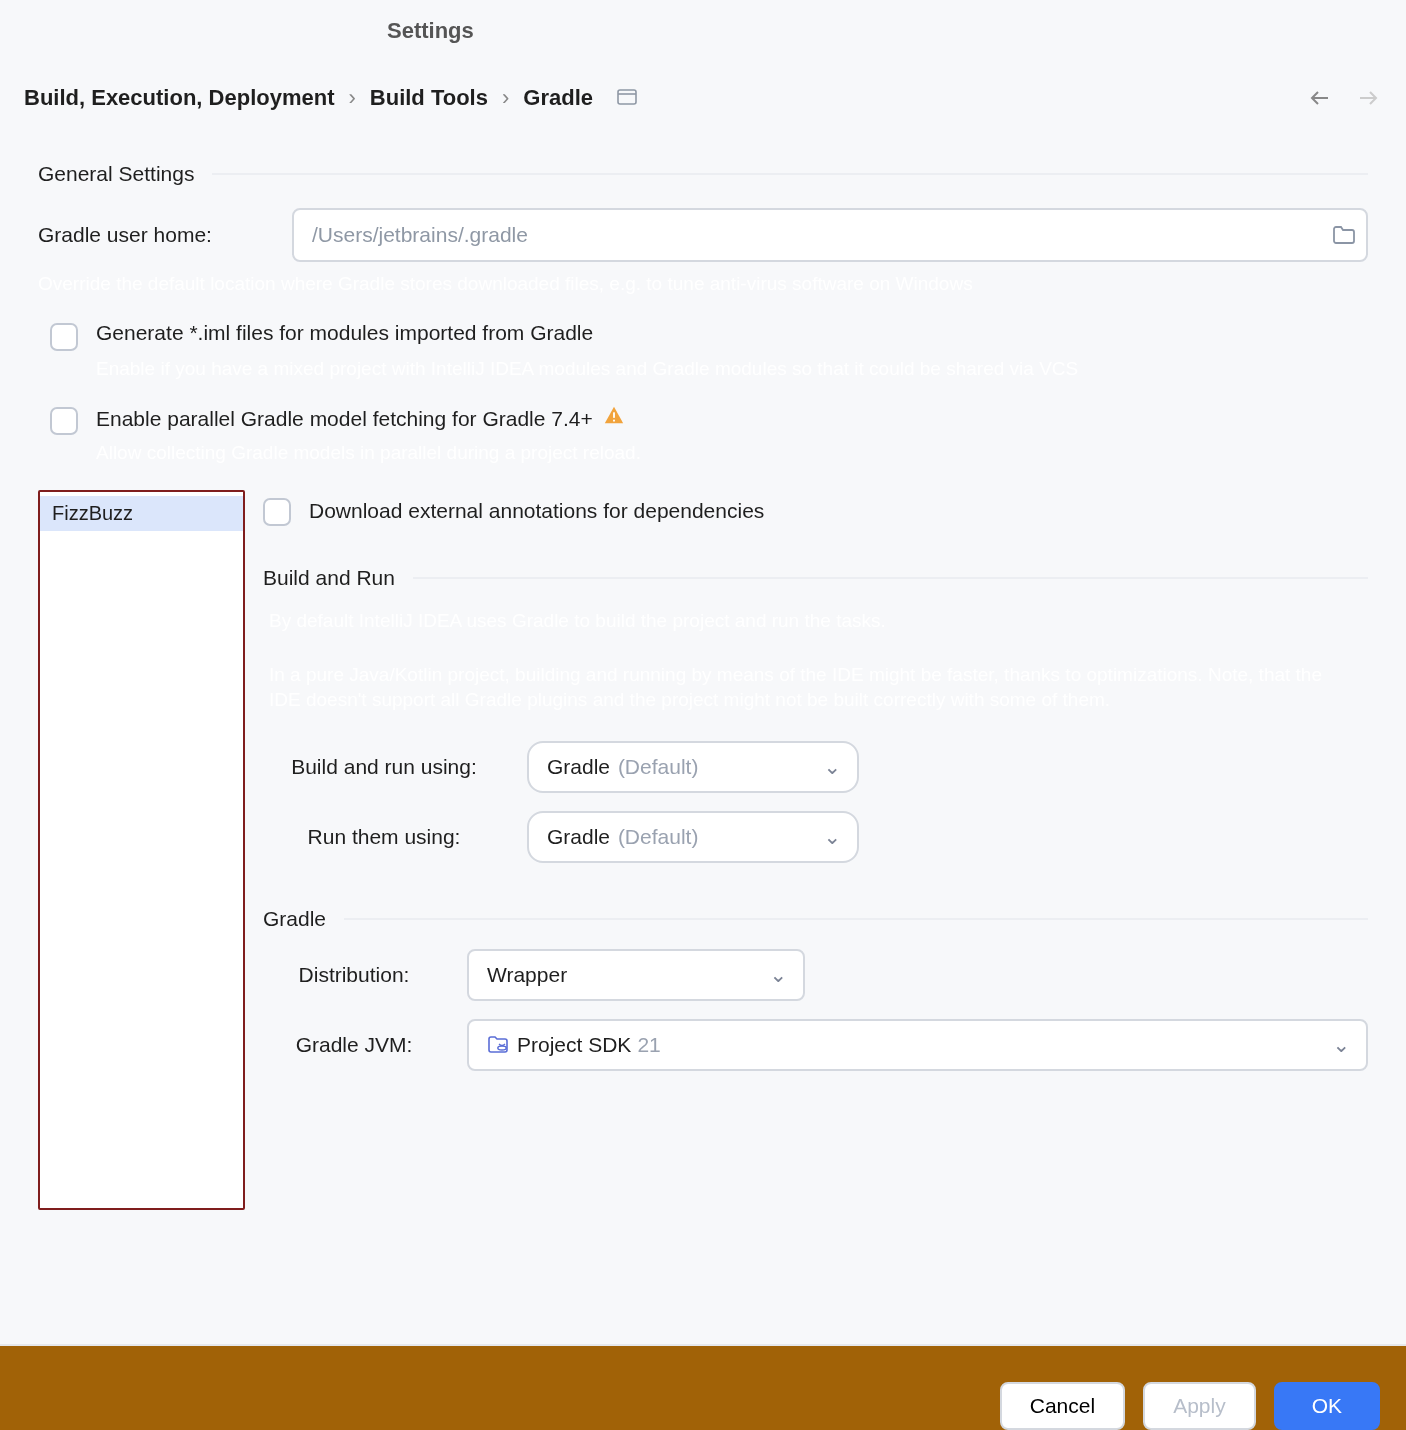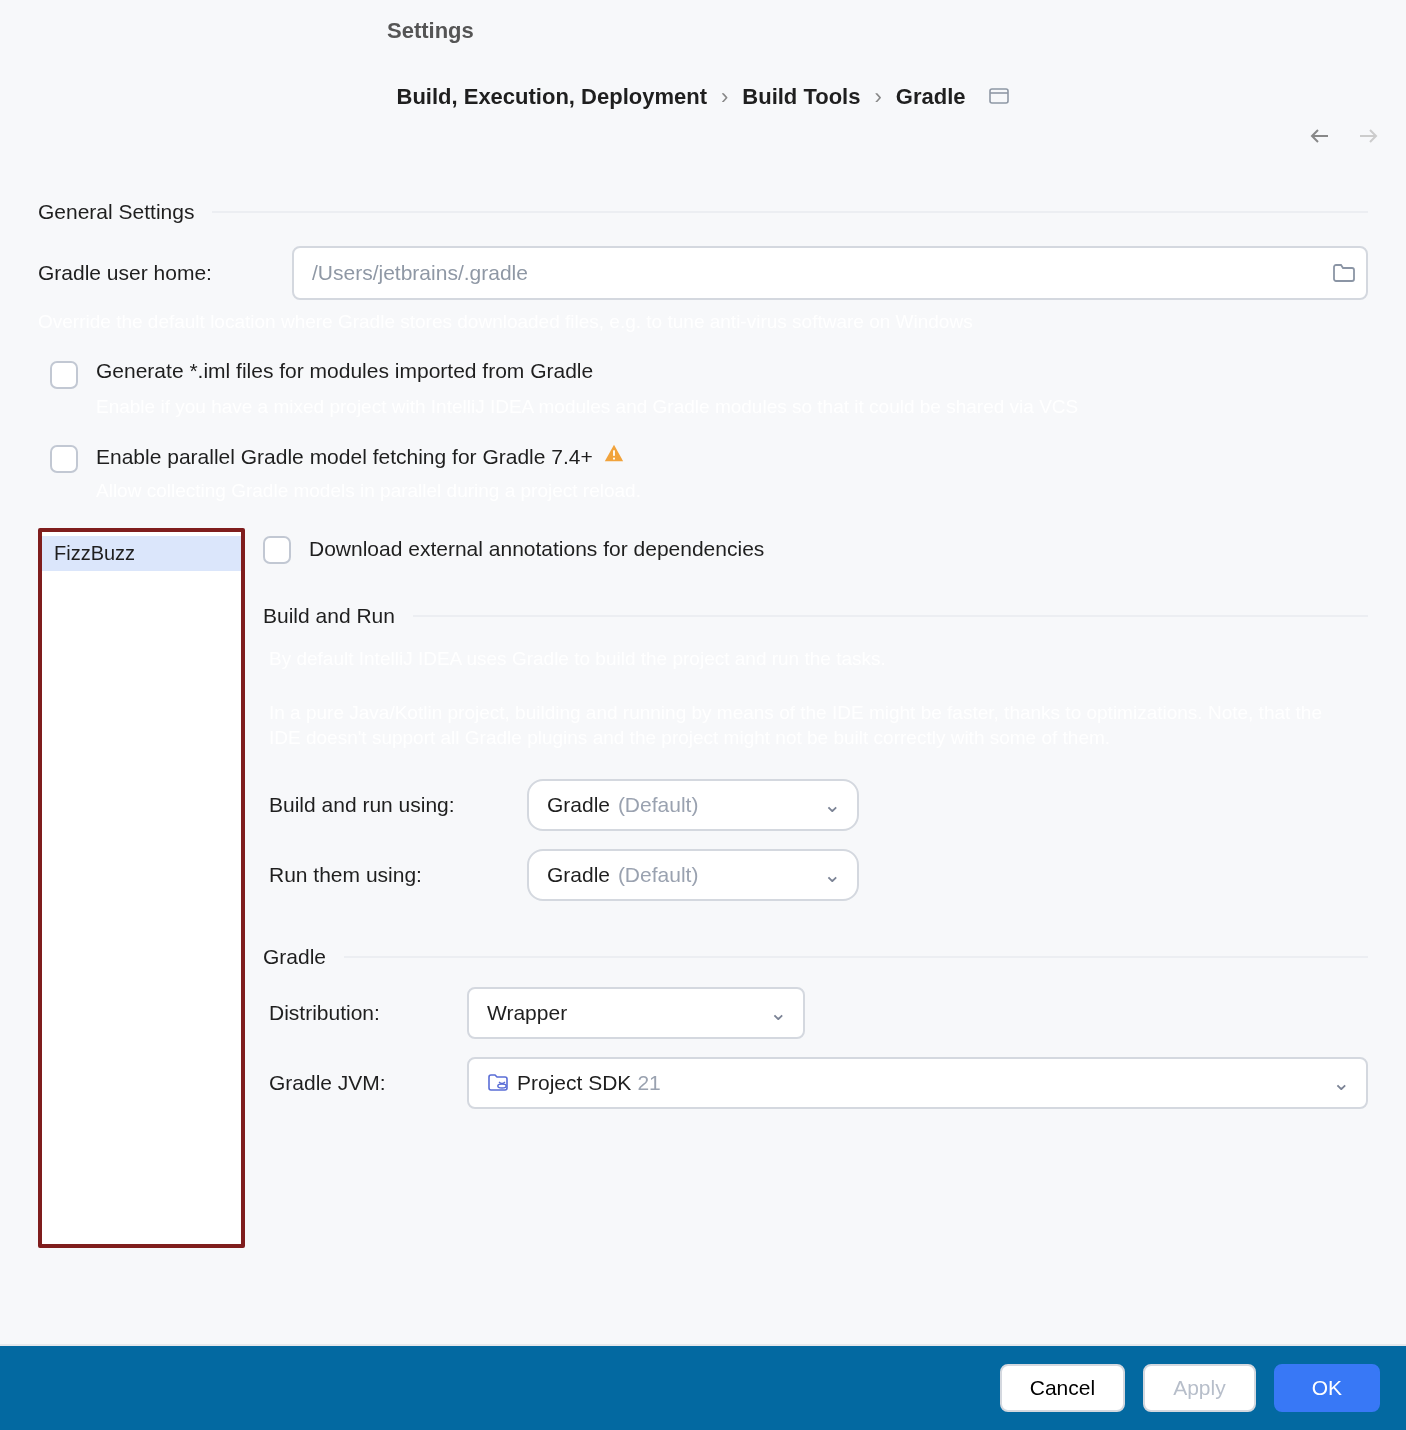--- a/index.html
+++ b/index.html
@@ -23,21 +23,20 @@
   font-weight: 700;
   font-size: 22px;
   color: #555;
   margin-left: 355px;
 }
 .crumb-row {
   display: flex;
   align-items: center;
   padding: 40px 24px 0 24px;
   gap: 12px;
-  flex-direction: column;
 }
 .breadcrumb {
   display: flex;
   align-items: center;
   gap: 14px;
   font-size: 22px;
   font-weight: 700;
 }
 .breadcrumb .sep {
   color: #888;
@@ -140,21 +139,21 @@
   display: flex; align-items:center; gap:10px;
 }
 .warn-icon { color: #ec9a1f; }
 .projects-layout {
   display:flex;
   gap: 18px;
   margin-bottom: 24px;
 }
 .projects-list {
   width: 207px;
-  border: 4px solid #7f1d1d;
+  border: 2px solid #7f1d1d;
   background:#fff;
   border-radius: 2px;
   padding: 4px 0;
   height: 720px;
 }
 .project-item {
   font-size: 20px;
   padding: 6px 12px;
   background: #dbe6fb;
   cursor:pointer;
@@ -170,20 +169,21 @@
   margin-top: 40px;
   margin-bottom: 18px;
 }
 .subgroup-title .label { font-size: 21px; }
 .subgroup-title hr { flex:1; border:none; border-top:2px solid #eceef2; }
 .desc { color: #fff; font-size: 19px; line-height:1.35; margin-bottom: 28px; margin-left:6px; max-width: 1060px;}
 .sel-row {
   display:flex; align-items:center; gap:28px;
   margin-bottom: 18px;
   margin-left: 6px;
+  text-align: center;
 }
 .sel-label { font-size: 21px; width: 230px; }
 .select {
   display:flex; align-items:center; justify-content:space-between;
   border: 2px solid #d4d8df;
   border-radius: 8px;
   background:#fff;
   height: 52px;
   padding: 0 16px 0 18px;
   font-size: 21px;
@@ -192,24 +192,24 @@
 .select.w1 { width: 332px; border-radius: 16px; }
 .select.w2 { width: 338px; }
 .select.w-full { flex:1; }
 .select .chev { color:#7b8395; }
 .select .muted { color:#9aa2b0; margin-left:2px; }
 .select .picon { margin-right: 8px; display:inline-flex; }
 .footer {
   position:absolute;
   bottom:0; left:0; right:0;
   border-top: 2px solid #e6e8ec;
-  background:#0369a1;
+  background:#a16207;
   height: 86px;
   display:flex;
-  align-items:center;
+  align-items:flex-end;
   justify-content:flex-end;
   padding: 0 26px;
   gap: 18px;
 }
 .btn {
   height: 48px;
   border-radius: 8px;
   font-size: 21px;
   padding: 0 28px;
   border: 2px solid #d4d8df;

